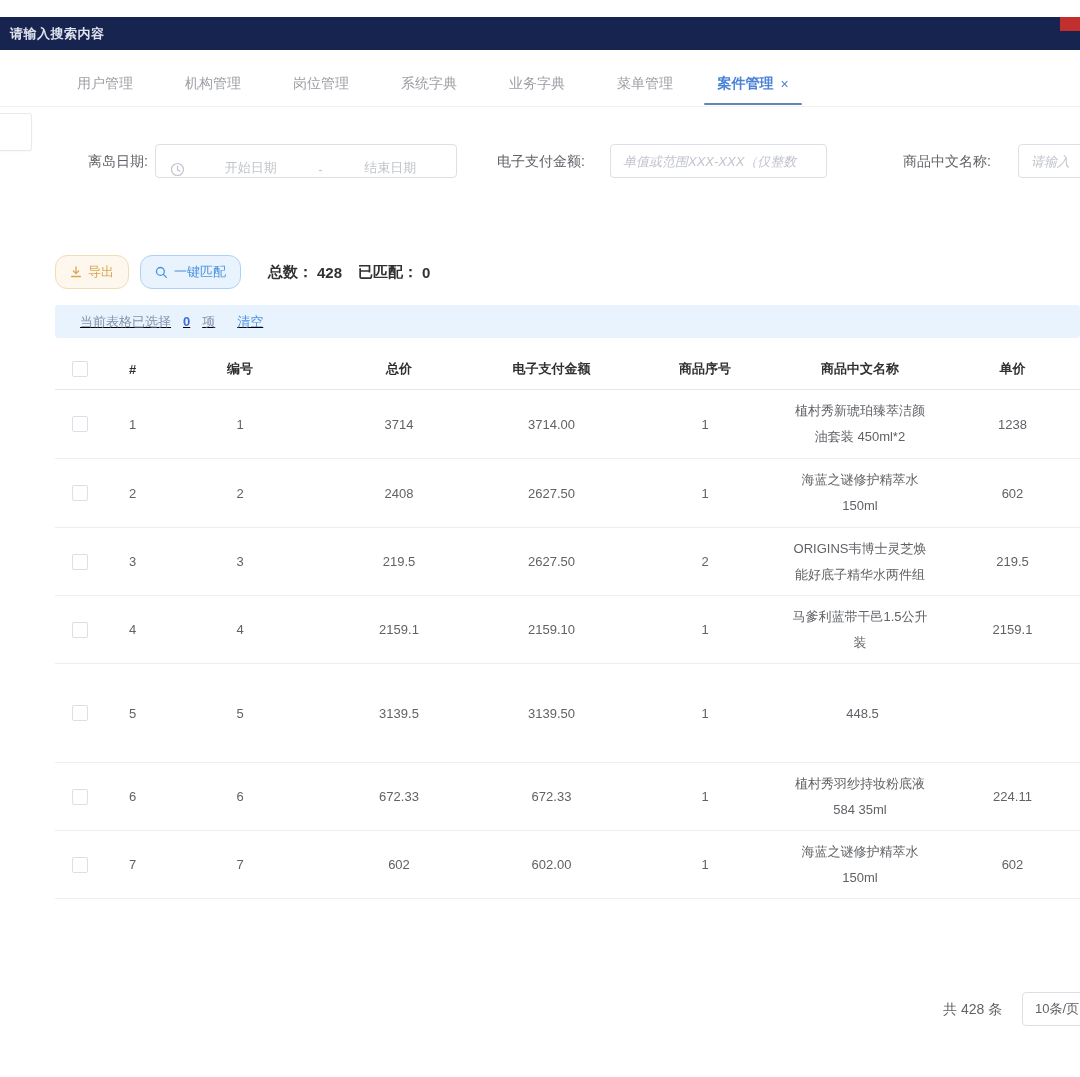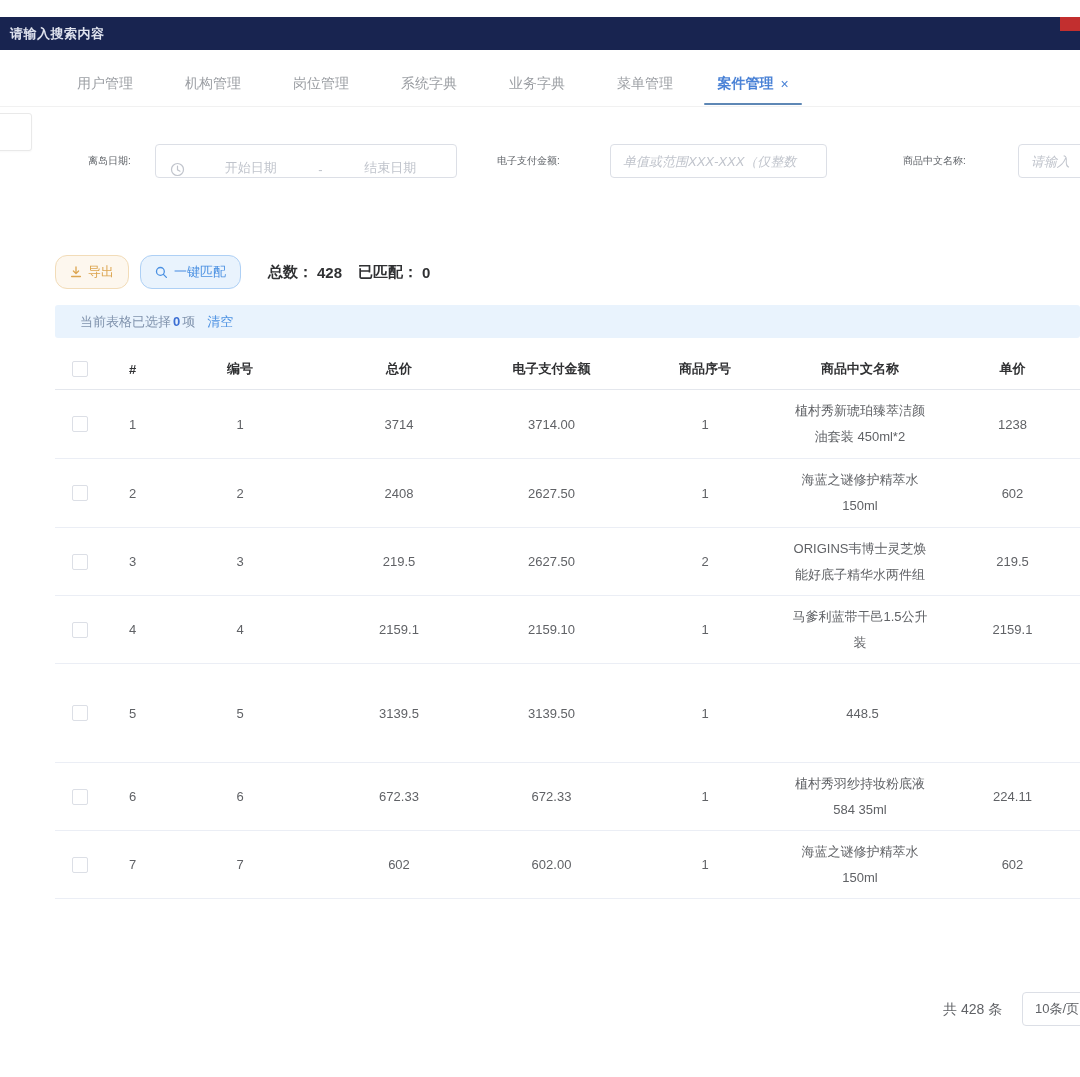--- a/index.html
+++ b/index.html
@@ -20,21 +20,21 @@
     border-bottom:1px solid #f1f1f1;display:flex;align-items:stretch;padding-left:51px;box-sizing:border-box;}
   .tab{width:108px;display:flex;align-items:center;justify-content:center;gap:7px;
     font-size:14px;color:#9b9ea3;cursor:pointer;position:relative;}
   .tab.active{color:#4a82d6;font-weight:600;}
   .tab.active .underline{position:absolute;left:5px;right:5px;bottom:1px;height:2px;background:#5e87b5;border-radius:1px;}
   .tab .close-x{font-size:14px;color:#4a82d6;font-weight:400;}
   
   .left-fragment{left:-4px;top:96px;width:34px;height:36px;background:#fff;
     border:1px solid #e9e9e9;border-radius:0 3px 3px 0;box-shadow:0 1px 2px rgba(0,0,0,.03);}
   
-  .flabel{font-size:10px;color:#5f6368;height:34px;line-height:34px;}
+  .flabel{font-size:14px;color:#5f6368;height:34px;line-height:34px;}
   .input-box{background:#fff;border:1px solid #dcdfe6;border-radius:4px;height:34px;box-sizing:border-box;}
   .date-range{left:155px;top:127px;width:302px;display:flex;align-items:flex-end;}
   .date-range .icon{margin-left:14px;display:flex;align-items:center;}
   .ph{color:#c0c4cc;font-size:13px;}
   .date-part{flex:1;text-align:center;}
   .dash{color:#c0c4cc;font-size:13px;padding:0 2px;}
   input.plain{border:none;outline:none;width:100%;height:100%;background:transparent;
     font-size:13px;color:#4d7c0f;padding:0 12px;box-sizing:border-box;
     font-family:"Liberation Sans","DejaVu Sans",sans-serif;font-style:italic;}
   input.plain::placeholder{color:#c0c4cc;}
@@ -42,21 +42,21 @@
   .btn{height:34px;border-radius:12px;display:inline-flex;align-items:center;justify-content:center;
     gap:6px;font-size:13px;cursor:pointer;box-sizing:border-box;}
   .btn-export{left:55px;top:238px;width:74px;background:#fdf7ee;border:1px solid #f2dcb8;color:#dca550;}
   .btn-match{left:140px;top:238px;width:101px;background:#e9f3fd;border:1px solid #aed0f5;color:#4a90e2;}
   .stats{left:268px;top:238px;height:34px;display:flex;align-items:center;gap:16px;
     font-size:15px;color:#303133;font-weight:600;}
   .stats b{font-weight:700;}
   .stat-pair{display:flex;align-items:center;gap:4px;}
   
   .selbar{left:55px;top:288px;width:1025px;height:33px;background:#e9f3fd;border-radius:3px;
-    display:flex;align-items:center;padding-left:25px;box-sizing:border-box;gap:2px;font-size:13px;}
+    display:flex;align-items:center;padding-left:25px;box-sizing:border-box;gap:12px;font-size:13px;text-decoration:underline;}
   .selbar .pre{color:#8093ad;}
   .selbar .cnt{color:#3d6fd4;font-weight:700;}
   .selbar .clear{color:#4a90e2;cursor:pointer;margin-left:10px;}
   
   .table-wrap{left:55px;top:332px;width:1035px;height:573px;overflow:hidden;background:#fff;}
   .tr{display:flex;align-items:center;border-bottom:1px solid #ebeef5;}
   .tr.head{height:40px;border-bottom:1px solid #e4e7ed;}
   .td{text-align:center;font-size:13px;color:#606266;box-sizing:border-box;}
   .head .td{color:#303133;font-weight:700;}
   .c0{width:50px;}.c1{width:55px;}.c2{width:160px;}.c3{width:158px;}

